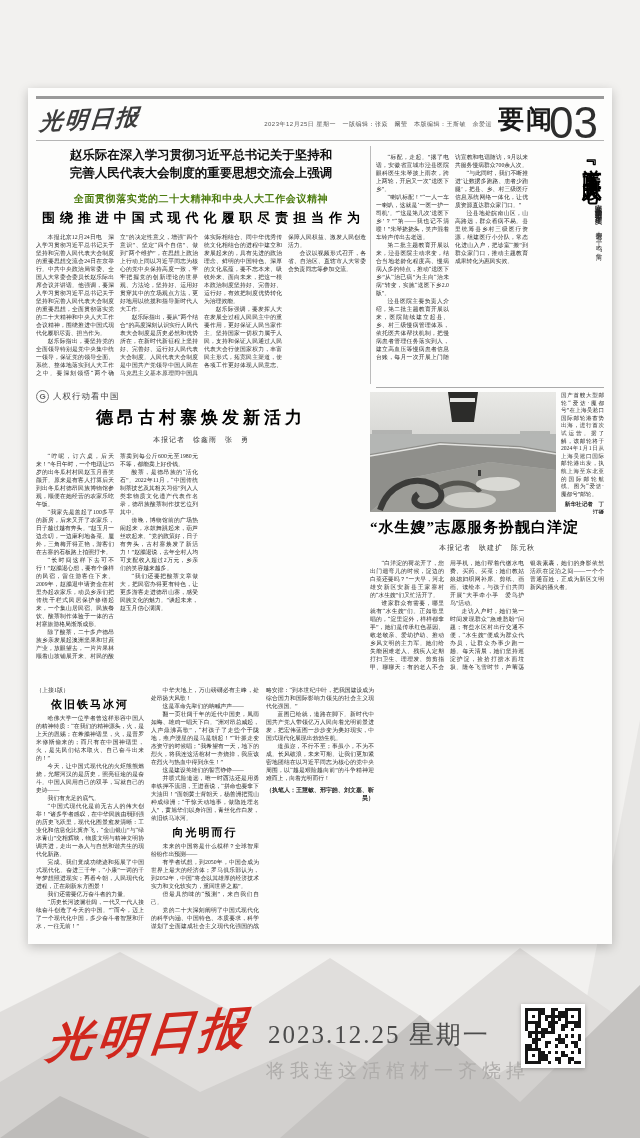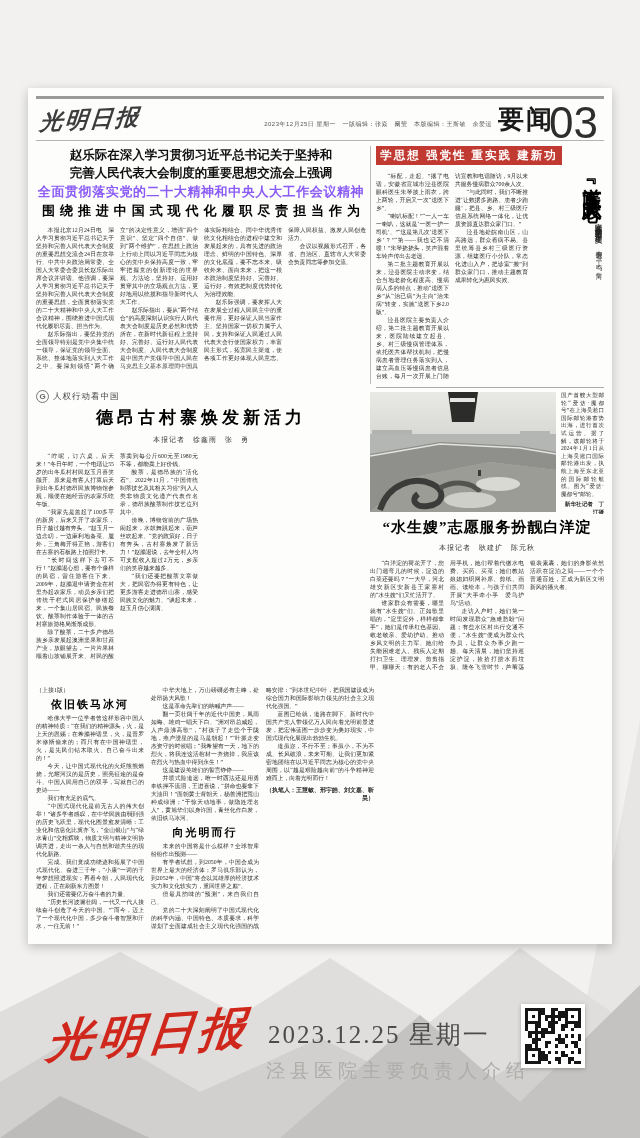--- a/index.html
+++ b/index.html
@@ -10,21 +10,21 @@
   .paper{position:absolute;left:28px;top:88px;width:584px;height:856px;background:#fdfdfc;box-shadow:0 3px 10px rgba(0,0,0,.22);}
   .toprule{position:absolute;left:8px;top:8px;width:568px;height:3px;background:#9a9a9a;}
   .thinrule{position:absolute;left:8px;top:52px;width:568px;height:1px;background:#b5b5b5;}
   .mast-logo{position:absolute;left:12px;top:16px;font-size:23px;font-weight:bold;font-style:italic;color:#3c3c3c;transform:skewX(-8deg) rotate(-3deg);letter-spacing:2px;}
   .edition{position:absolute;right:120px;top:32px;font-size:6px;color:#555;letter-spacing:.5px;font-family:"Liberation Sans",sans-serif;}
   .sec-label{position:absolute;right:58px;top:14px;font-size:26px;font-weight:bold;color:#1a1a1a;letter-spacing:2px;}
   .page-num{position:absolute;right:14px;top:10px;font-size:44px;font-weight:300;color:#2e2e2e;font-family:"Liberation Sans",sans-serif;}
   
   .lead{position:absolute;left:8px;top:58px;width:330px;height:236px;overflow:hidden;}
   .lead .kick{font-size:12.5px;line-height:18px;font-weight:bold;color:#111;text-align:center;}
-  .lead .h1a{font-size:13px;line-height:19px;font-weight:900;color:#8b5cf6;text-align:center;letter-spacing:.6px;}
+  .lead .h1a{margin-top:7px;font-size:10px;line-height:19px;font-weight:900;color:#4d7c0f;text-align:center;letter-spacing:.6px;}
   .lead .h1b{font-size:13px;line-height:19px;font-weight:900;color:#000;text-align:justify;text-align-last:justify;padding:0 6px;}
   .vrule{position:absolute;left:342px;top:58px;height:238px;border-left:1px solid #bbb;}
   
   .cols{column-gap:6px;column-fill:auto;font-size:5.8px;line-height:8px;color:#2b2b2b;text-align:justify;overflow:hidden;}
   .para{margin:0;text-indent:2em;}
   .lead .cols{margin-top:6px;height:146px;column-count:4;}
   
   .theme{position:absolute;left:348px;top:58px;width:228px;height:238px;}
   .banner{width:186px;height:19px;line-height:19px;text-align:center;color:#fff;font-weight:bold;font-size:11.5px;letter-spacing:2px;font-family:"Liberation Sans",sans-serif;}
   .theme-row{display:flex;margin-top:7px;}
@@ -41,21 +41,21 @@
   .vg-label{font-size:8.5px;font-weight:normal;color:#444;letter-spacing:1px;}
   .vg-title{margin-top:3px;text-align:center;font-size:17px;font-weight:900;color:#000;letter-spacing:4px;}
   .byline{margin-top:6px;text-align:center;font-size:7px;color:#333;letter-spacing:1px;}
   .village .cols{margin-top:7px;height:218px;column-count:4;}
   
   .photo{position:absolute;left:342px;top:304px;width:186px;height:120px;background:#cfcfcd;overflow:hidden;}
   .photocap{position:absolute;left:533px;top:304px;width:43px;height:122px;font-size:5.6px;line-height:7.6px;color:#2b2b2b;text-align:justify;overflow:hidden;}
   .photocap .credit{display:block;text-align:right;font-weight:bold;margin-top:3px;}
   
   .volunteer{position:absolute;left:342px;top:430px;width:234px;height:160px;}
-  .vol-title{text-align:center;font-size:15px;font-weight:900;color:#000;letter-spacing:1px;}
+  .vol-title{text-align:left;font-size:15px;font-weight:900;color:#000;letter-spacing:1px;}
   .volunteer .cols{margin-top:6px;height:112px;column-count:3;}
   
   .bottom{position:absolute;left:8px;top:598px;width:568px;height:250px;column-count:5;column-gap:7px;column-fill:auto;font-size:5.8px;line-height:8px;color:#2b2b2b;text-align:justify;overflow:hidden;}
   .cont-note{font-size:6px;color:#333;}
   .bottom h3{font-size:11px;font-weight:900;color:#000;text-align:center;margin:6px 0 6px 0;letter-spacing:2px;break-inside:avoid;}
   .flow{display:contents;}
   .authors{font-size:6px;font-weight:bold;text-align:right;margin-top:4px;}
   
   .f-logo{position:absolute;left:48px;top:1004px;font-size:46px;font-weight:bold;font-style:italic;letter-spacing:4px;transform:skewX(-10deg) rotate(-4deg);}
   .f-date{position:absolute;left:268px;top:1018px;font-size:25px;color:#4c4c4c;letter-spacing:2px;}
@@ -98,21 +98,20 @@
           <p class="para">赵乐际指出，要坚持党的全面领导特别是党中央集中统一领导，保证党的领导全面、系统、整体地落实到人大工作之中。要深刻领悟“两个确立”的决定性意义，增强“四个意识”、坚定“四个自信”、做到“两个维护”，在思想上政治上行动上同以习近平同志为核心的党中央保持高度一致，牢牢把握党的创新理论的世界观、方法论，坚持好、运用好贯穿其中的立场观点方法，更好地用以统揽和指导新时代人大工作。</p>
           <p class="para">赵乐际指出，要从“两个结合”的高度深刻认识实行人民代表大会制度是历史必然和优势所在，在新时代新征程上坚持好、完善好、运行好人民代表大会制度。人民代表大会制度是中国共产党领导中国人民在马克思主义基本原理同中国具体实际相结合、同中华优秀传统文化相结合的进程中建立和发展起来的，具有先进的政治理念、鲜明的中国特色、深厚的文化底蕴，要不忘本来、吸收外来、面向未来，把这一根本政治制度坚持好、完善好、运行好，有效把制度优势转化为治理效能。</p>
           <p class="para">赵乐际强调，要发挥人大在发展全过程人民民主中的重要作用，更好保证人民当家作主。坚持国家一切权力属于人民，支持和保证人民通过人民代表大会行使国家权力，丰富民主形式，拓宽民主渠道，使各项工作更好体现人民意志、保障人民权益、激发人民创造活力。</p>
           <p class="para">会议以视频形式召开，各省、自治区、直辖市人大常委会负责同志等参加交流。</p>
         </div>
     </div>
 
     <div class="vrule"></div>
 
     <div class="theme">
-      <div class="banner" style="background:#c13a31;">学思想 强党性 重实践 建新功</div>
       <div class="theme-row">
         <div class="cols">
             <p class="para">“标配，走起。”撂了电话，安徽省宣城市泾县医院眼科医生朱琴披上雨衣，跨上两轮，开启又一次“送医下乡”。</p>
             <p class="para">“喇叭标配！”“一人一车一喇叭，这就是‘一医一护一司机’。”“这是第几次‘送医下乡’？”“第——我也记不清喽！”朱琴挠挠头，笑声混着车铃声传出去老远。</p>
             <p class="para">第二批主题教育开展以来，泾县医院主动求变，结合当地老龄化程度高、慢病病人多的特点，推动“送医下乡”从“治已病”为主向“治未病”转变，实施“送医下乡2.0版”。</p>
             <p class="para">泾县医院主要负责人介绍，第二批主题教育开展以来，医院陆续建立起县、乡、村三级慢病管理体系，依托医共体帮扶机制，把慢病患者管理任务落实到人，建立高血压等慢病患者信息台账，每月一次开展上门随访宣教和电话随访，9月以来共服务慢病群众700余人次。</p>
             <p class="para">“与此同时，我们不断推进‘让数据多跑路、患者少跑腿’，把县、乡、村三级医疗信息系统网络一体化，让优质资源直达群众家门口。”</p>
             <p class="para">泾县地处皖南山区，山高路远，群众看病不易。县里统筹县乡村三级医疗资源，组建医疗小分队，常态化进山入户，把诊室“搬”到群众家门口，推动主题教育成果转化为惠民实效。</p>
           </div>
         <div class="vhead">
@@ -187,21 +186,21 @@
       <h3>依旧铁马冰河</h3>
       <div class="flow"><p class="para">哈佛大学一位学者曾这样形容中国人的精神特质：“在我们的精神源头，火，是上天的恩赐；在希腊神话里，火，是普罗米修斯偷来的；而只有在中国神话里，火，是先民们钻木取火、自己奋斗出来的！”</p><p class="para">今天，让中国式现代化的火炬熊熊燃烧，光耀河汉的是历史，照亮征途的是奋斗。中国人民用自己的双手，写就自己的史诗——</p><p class="para">我们有充足的底气。</p><p class="para">“中国式现代化是前无古人的伟大创举！”诸多学者感叹，在中华民族由弱到强的历史飞跃里，现代化图景愈发清晰：工业化和信息化比翼齐飞，“金山银山”与“绿水青山”交相辉映，物质文明与精神文明协调共进，走出一条人与自然和谐共生的现代化新路。</p><p class="para">完成、我们觉成功绕迹和拓展了中国式现代化。奋进三千年，“小康”一词的千年梦想照进现实；再看今朝，人民现代化进程，正在刷新东方图景！</p><p class="para">我们还需要亿万奋斗者的力量。</p><p class="para">“历史长河波澜壮阔，一代又一代人接续奋斗创造了今天的中国。”“而今，迈上了一个现代化中国，多少奋斗者智慧和汗水，一往无前！”</p><p class="para">中华大地上，万山磅礴必有主峰，处处昂扬大风歌！</p><p class="para">这是革命先辈们的呐喊声声——</p><p class="para">翻一页壮阔千年的近代中国史，風雨如晦、雄鸡一唱天下白。“洲对昂总威起，人声鼎沸高歌”，“村孩子了走些个于陇地，燕户浸星的是马是朝起！”“叶振走变杰资守的时候唱；“我希望有一天，地下的烈火，将我连这活棺材一齐烧掉，我应该在烈火与热血中得到永生！”</p><p class="para">这是建设英雄们的誓言铮铮——</p><p class="para">井喷式险道远，唯一时西法还是用勇奉铁押不流泪，王进喜说，“拼命也要拿下大油田！”面朝黄土背朝天，杨善洲把荒山种成绿洲；“干惊天动地事，做隐姓埋名人”，黄旭华们以身许国，青丝化作白发，依旧铁马冰河。</p></div>
       <h3>向光明而行</h3>
       <div class="flow"><p class="para">未来的中国将是什么模样？全球智库纷纷作出预测——</p><p class="para">有学者试想，到2050年，中国会成为世界上最大的经济体；罗马俱乐部认为，到2052年，中国“将会以其雄厚的经济技术实力和文化软实力，重回世界之巅”。</p><p class="para">但最具韵味的“预测”，来自我们自己。</p><p class="para">党的二十大深刻阐明了中国式现代化的科学内涵、中国特色、本质要求，科学谋划了全面建成社会主义现代化强国的战略安排：“到本世纪中叶，把我国建设成为综合国力和国际影响力领先的社会主义现代化强国。”</p><p class="para">蓝图已绘就，道路在脚下。新时代中国共产党人带领亿万人民向着光明前景进发，把宏伟蓝图一步步变为美好现实，中国式现代化展现出勃勃生机。</p><p class="para">道虽迩，不行不至；事虽小，不为不成。长风破浪，未来可期。让我们更加紧密地团结在以习近平同志为核心的党中央周围，以“越是艰险越向前”的斗争精神迎难而上，向着光明而行！</p></div>
       <div class="authors">（执笔人：王慧敏、邢宇皓、刘文嘉、靳昊）</div>
     </div>
   </div>
 
   <div class="f-logo" style="color:#d0271d;">光明日报</div>
   <div class="f-date">2023.12.25 星期一</div>
-  <div class="f-slogan">泾县医院主要负责人介绍</div>
+  <div class="f-slogan">将我连这活棺材一齐烧掉</div>
   <div class="f-qr">
       <div class="qr-grid">
         <div class="on"></div>
         <div class="on"></div>
         <div class="on"></div>
         <div class="on"></div>
         <div class="on"></div>
         <div class="on"></div>
         <div></div>
         <div></div>

